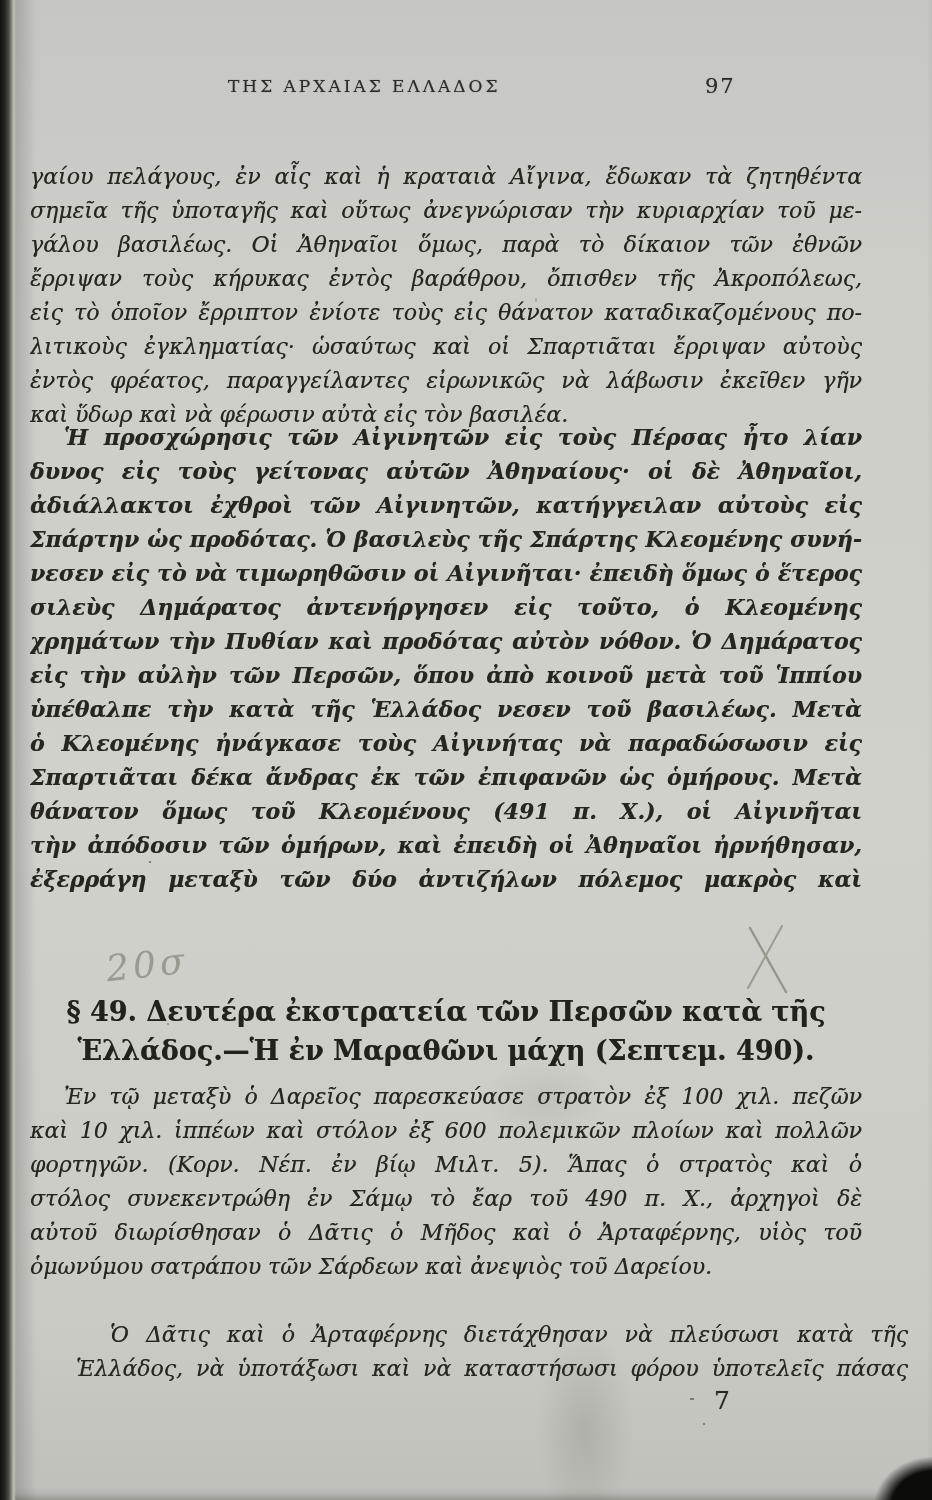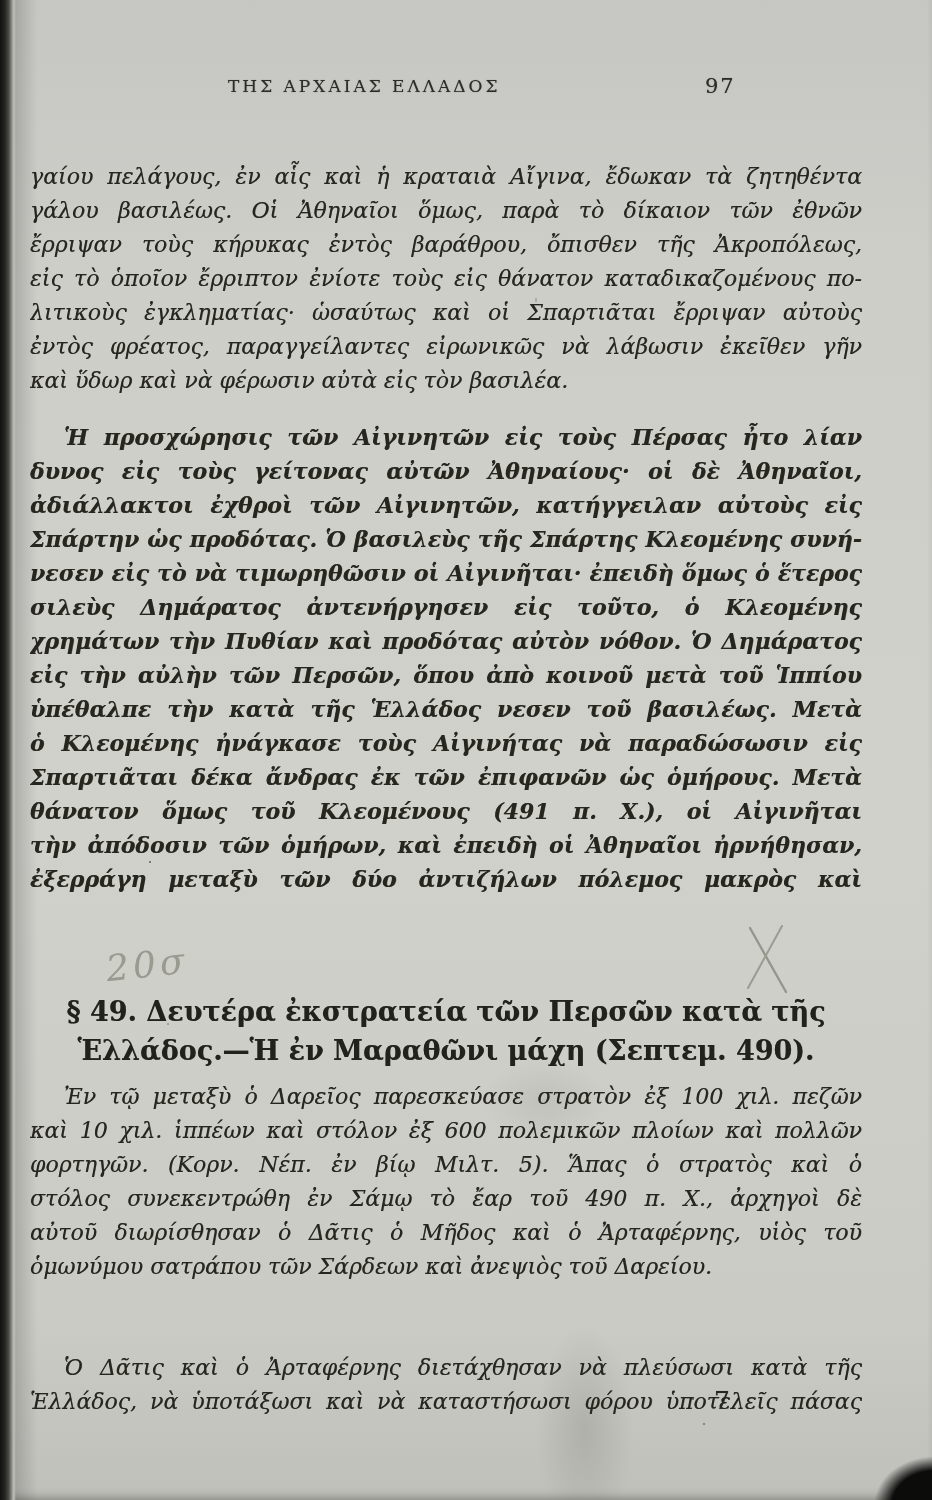--- a/index.html
+++ b/index.html
@@ -77,20 +77,21 @@
 <div class="page">
 
   <div class="binding-strip"></div>
 
   <div class="page-header-title">ΤΗΣ ΑΡΧΑΙΑΣ ΕΛΛΑΔΟΣ</div>
 
   <div class="page-number">97</div>
 
   <div class="para end-left" style="top:144px;margin-top:16px;">
       <div class="line line-first">γαίου πελάγους, ἐν αἷς καὶ ἡ κραταιὰ Αἴγινα, ἔδωκαν τὰ ζητηθέντα</div>
+      <div class="line">σημεῖα τῆς ὑποταγῆς καὶ οὕτως ἀνεγνώρισαν τὴν κυριαρχίαν τοῦ με-</div>
       <div class="line">γάλου βασιλέως. Οἱ Ἀθηναῖοι ὅμως, παρὰ τὸ δίκαιον τῶν ἐθνῶν</div>
       <div class="line">ἔρριψαν τοὺς κήρυκας ἐντὸς βαράθρου, ὄπισθεν τῆς Ἀκροπόλεως,</div>
       <div class="line">εἰς τὸ ὁποῖον ἔρριπτον ἐνίοτε τοὺς εἰς θάνατον καταδικαζομένους πο-</div>
       <div class="line">λιτικοὺς ἐγκληματίας· ὡσαύτως καὶ οἱ Σπαρτιᾶται ἔρριψαν αὐτοὺς</div>
       <div class="line">ἐντὸς φρέατος, παραγγείλαντες εἰρωνικῶς νὰ λάβωσιν ἐκεῖθεν γῆν</div>
       <div class="line line-last">καὶ ὕδωρ καὶ νὰ φέρωσιν αὐτὰ εἰς τὸν βασιλέα.</div>
     </div>
 
   <div class="para indent" style="top:420px;font-weight:bold;">
       <div class="line line-first">Ἡ προσχώρησις τῶν Αἰγινητῶν εἰς τοὺς Πέρσας ἦτο λίαν ἐπικίν-</div>
@@ -125,21 +126,21 @@
 
   <div class="para indent end-left" style="top:1080px;">
       <div class="line line-first">Ἐν τῷ μεταξὺ ὁ Δαρεῖος παρεσκεύασε στρατὸν ἐξ 100 χιλ. πεζῶν</div>
       <div class="line">καὶ 10 χιλ. ἱππέων καὶ στόλον ἐξ 600 πολεμικῶν πλοίων καὶ πολλῶν</div>
       <div class="line">φορτηγῶν. (Κορν. Νέπ. ἐν βίῳ Μιλτ. 5). Ἅπας ὁ στρατὸς καὶ ὁ</div>
       <div class="line">στόλος συνεκεντρώθη ἐν Σάμῳ τὸ ἔαρ τοῦ 490 π. Χ., ἀρχηγοὶ δὲ</div>
       <div class="line">αὐτοῦ διωρίσθησαν ὁ Δᾶτις ὁ Μῆδος καὶ ὁ Ἀρταφέρνης, υἱὸς τοῦ</div>
       <div class="line line-last">ὁμωνύμου σατράπου τῶν Σάρδεων καὶ ἀνεψιὸς τοῦ Δαρείου.</div>
     </div>
 
-  <div class="para indent" style="top:1351px;">
+  <div class="para indent" style="top:1318px;margin-left:46px;">
       <div class="line line-first">Ὁ Δᾶτις καὶ ὁ Ἀρταφέρνης διετάχθησαν νὰ πλεύσωσι κατὰ τῆς</div>
       <div class="line line-last">Ἑλλάδος, νὰ ὑποτάξωσι καὶ νὰ καταστήσωσι φόρου ὑποτελεῖς πάσας</div>
     </div>
 
   <div class="signature-mark">7</div>
 
   <div class="corner-curl"></div>
 
 </div>
 

